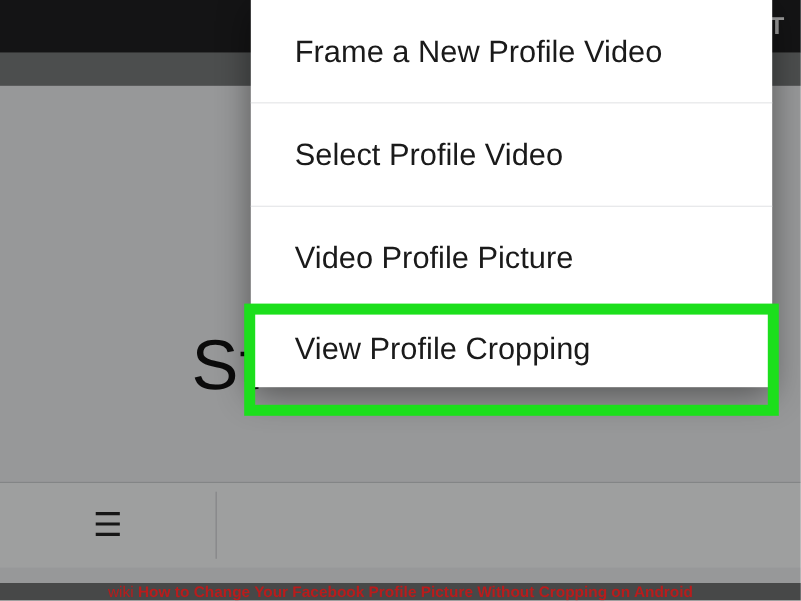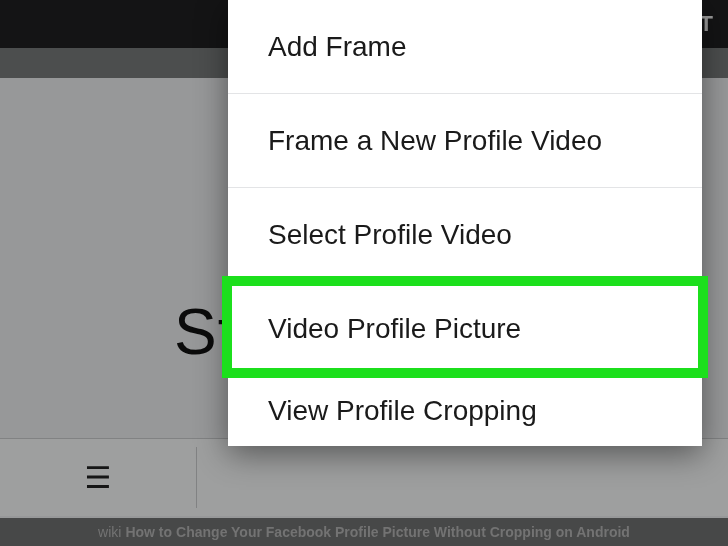--- a/index.html
+++ b/index.html
@@ -29,21 +29,21 @@
   
   .popup { position: absolute; top: 0; left: 228px; width: 474px; background: #fff; box-shadow: 0 8px 30px rgba(0,0,0,.45); }
   .popup-item { height: 94px; display: flex; align-items: center; padding: 0 40px; font-size: 28px; color: #1a1a1a; border-bottom: 1px solid #e3e4e6; position: relative; cursor: pointer; }
   .popup-item:last-child { border-bottom: none; }
   .popup-item.small-last { height: 70px; }
 
   
   .highlight { position: absolute; top: 276px; left: 222px; width: 486px; height: 102px; border: 10px solid #1cdf1c; pointer-events: none; }
 
   
-  .caption { position: absolute; left: 0; bottom: 0; width: 100%; height: 28px; background: rgba(60,60,60,.88); color: #737373; font-size: 14px; line-height: 28px; text-align: center; display:flex; align-items:center; justify-content:center; gap:4px;}
+  .caption { position: absolute; left: 0; bottom: 0; width: 100%; height: 16px; background: rgba(60,60,60,.88); color: #b91c1c; font-size: 14px; line-height: 28px; text-align: center; display:flex; align-items:center; justify-content:center; gap:4px;}
   .caption .brand-w { font-weight: 300; }
   .caption .brand-h { font-weight: 700; }
   .caption .title { font-weight: 700; }
 </style>
 </head>
 <body>
 
 <div class="stage">
 
   <div class="topbar">
@@ -57,23 +57,20 @@
     <div class="tab first">
       <span class="icon">☰</span>
     </div>
     <div class="tab-divider"></div>
   </div>
 
   <div class="dim"></div>
 
   <div class="popup">
     <div class="popup-item">
-      <span>Add Frame</span>
-    </div>
-    <div class="popup-item">
       <span>Frame a New Profile Video</span>
     </div>
     <div class="popup-item">
       <span>Select Profile Video</span>
     </div>
     <div class="popup-item">
       <span>Video Profile Picture</span>
     </div>
     <div class="popup-item small-last">
       <span>View Profile Cropping</span>

